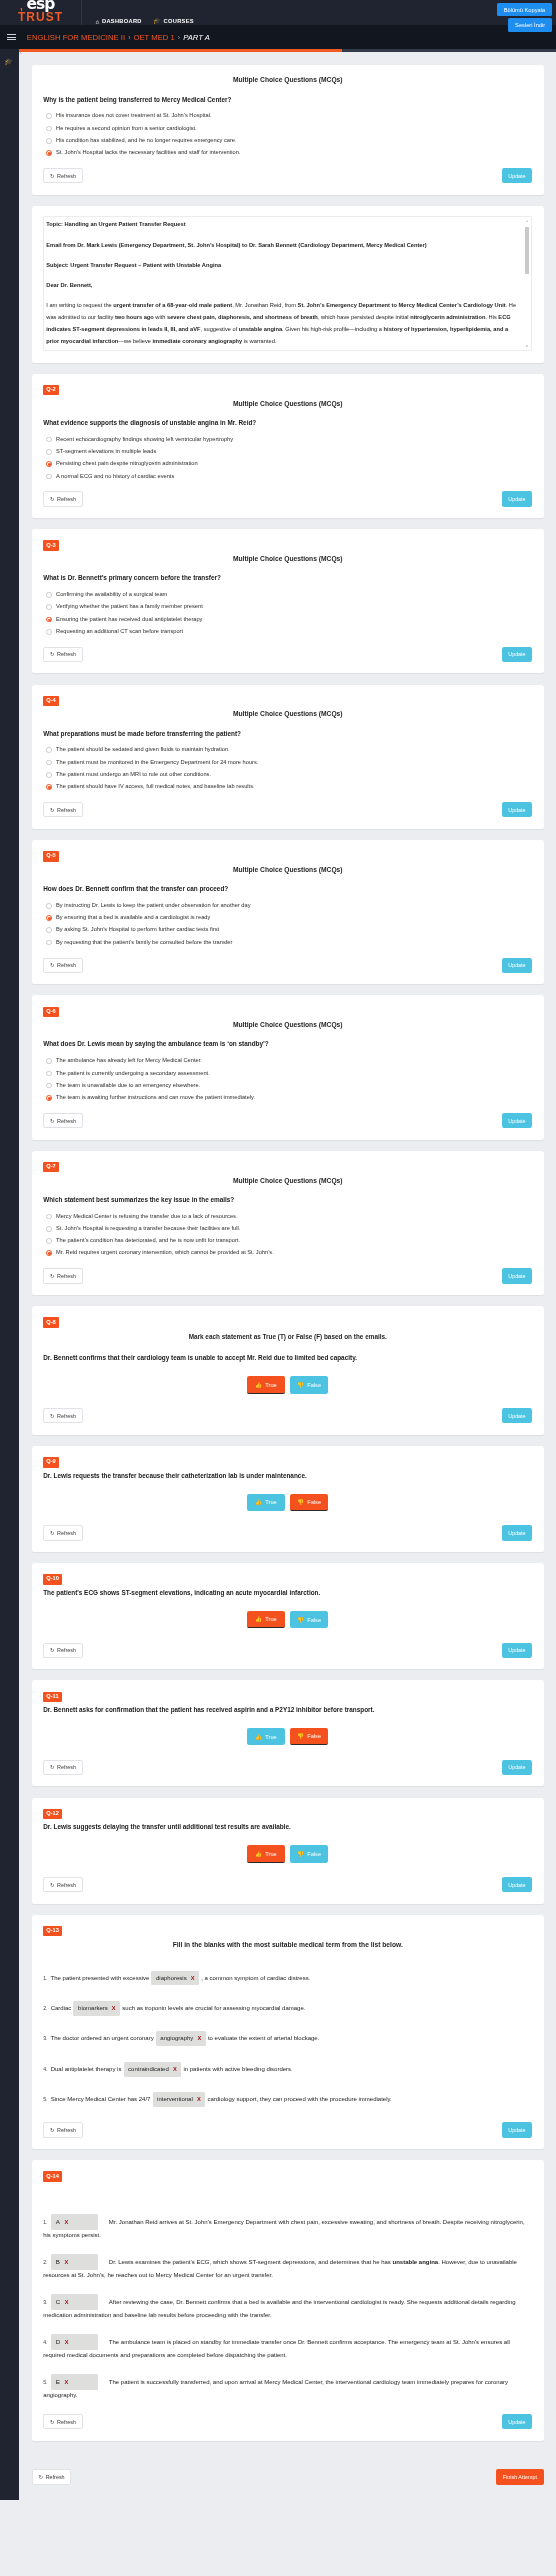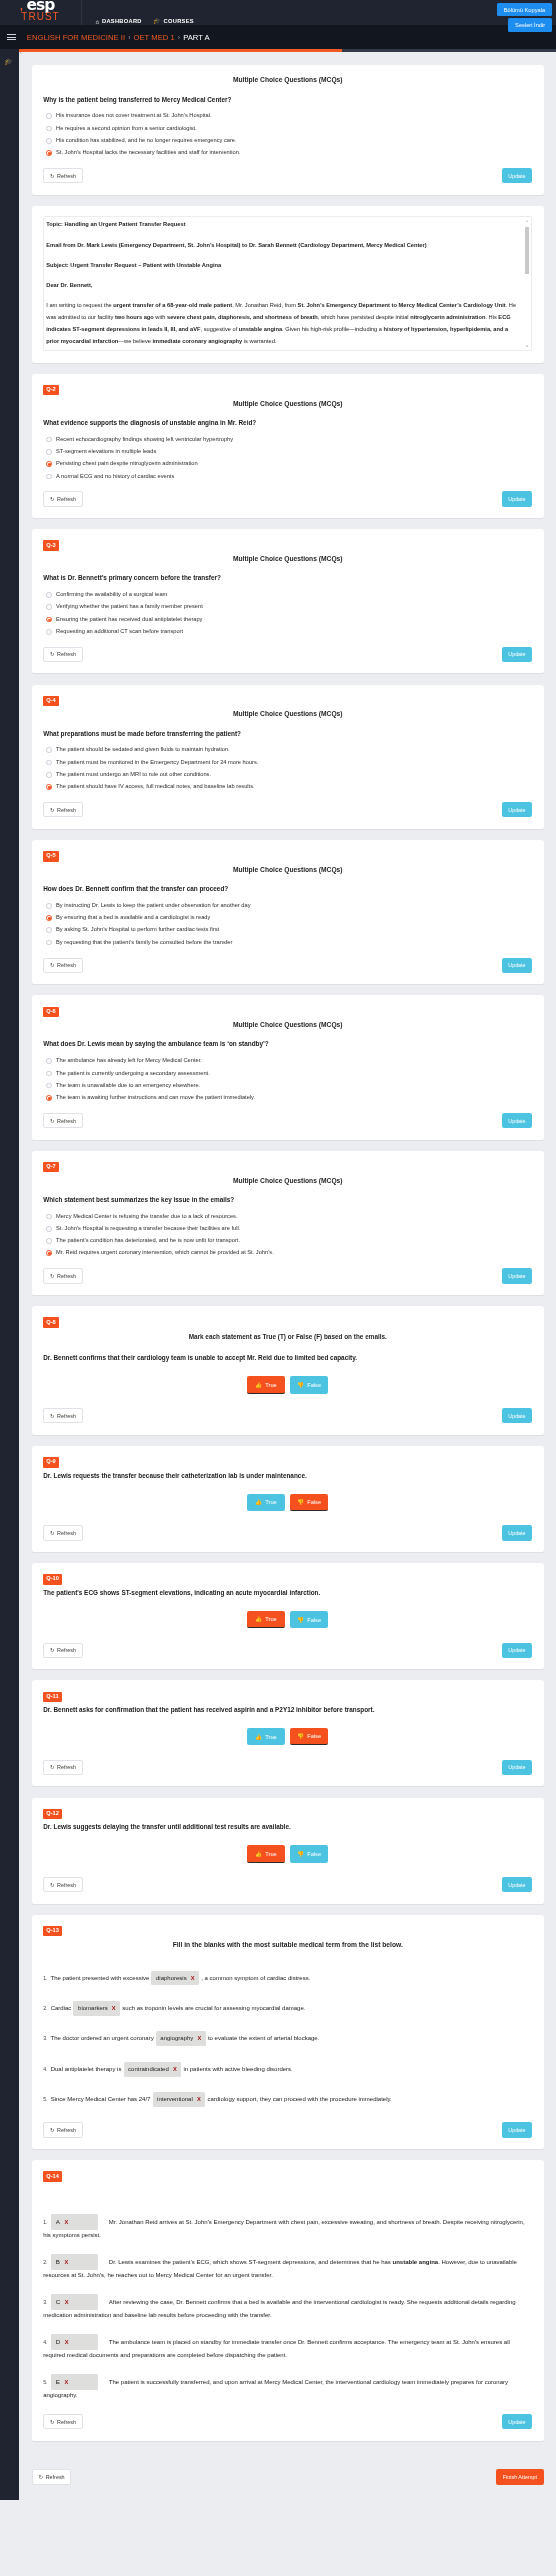--- a/index.html
+++ b/index.html
@@ -31,22 +31,22 @@
   }
   .brand-esp {
     font-size: 15.5px;
     font-weight: 700;
     color: #ffffff;
     letter-spacing: -1px;
     line-height: 1;
     font-family: "DejaVu Sans", sans-serif;
   }
   .brand-trust {
-    font-size: 10px;
-    font-weight: 400;
+    font-size: 12px;
+    font-weight: 700;
     color: #f15a24;
     letter-spacing: 1px;
     line-height: 1;
     margin-top: -1px;
   }
   .brand-cursor {
     position: absolute;
     left: 20.6px; top: 13.4px;
     width: 0; height: 0;
     border-left: 2.6px solid #f15a24;
@@ -91,21 +91,21 @@
     padding-left: 7.2px;
   }
   .hamburger {
     width: 9.3px; display: flex; flex-direction: column; gap: 1.5px; cursor: pointer;
     margin-right: 10.3px;
   }
   .hamburger i { display: block; height: 1px; background: #cfd3db; }
   .crumbs { display: flex; align-items: center; gap: 3.1px; font-size: 7.7px; }
   .crumb-link { color: #f15a24; cursor: pointer; text-align: center; }
   .crumb-sep { color: #9aa0ab; font-size: 6.7px; }
-  .crumb-cur { color: #ffffff; }
+  .crumb-cur { color: #ffffff; font-style: italic; }
 
   
   .shell { display: flex; }
   .sidebar {
     width: 18.5px;
     background: #1f2430;
     flex: 0 0 18.5px;
     padding-top: 6.2px;
     min-height: 134px;
   }

